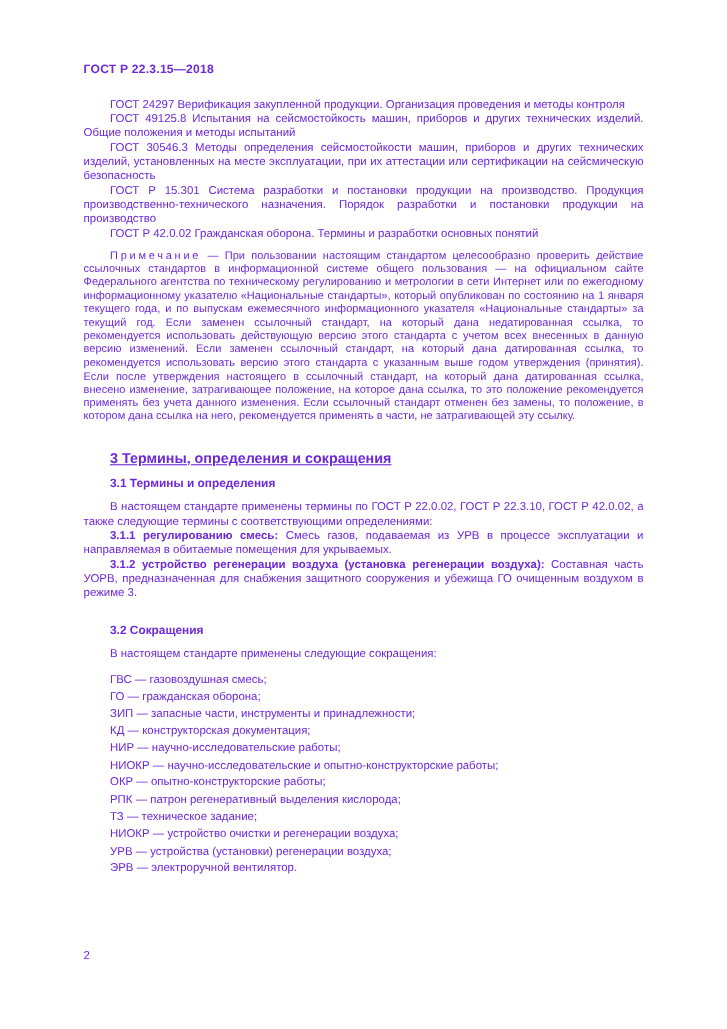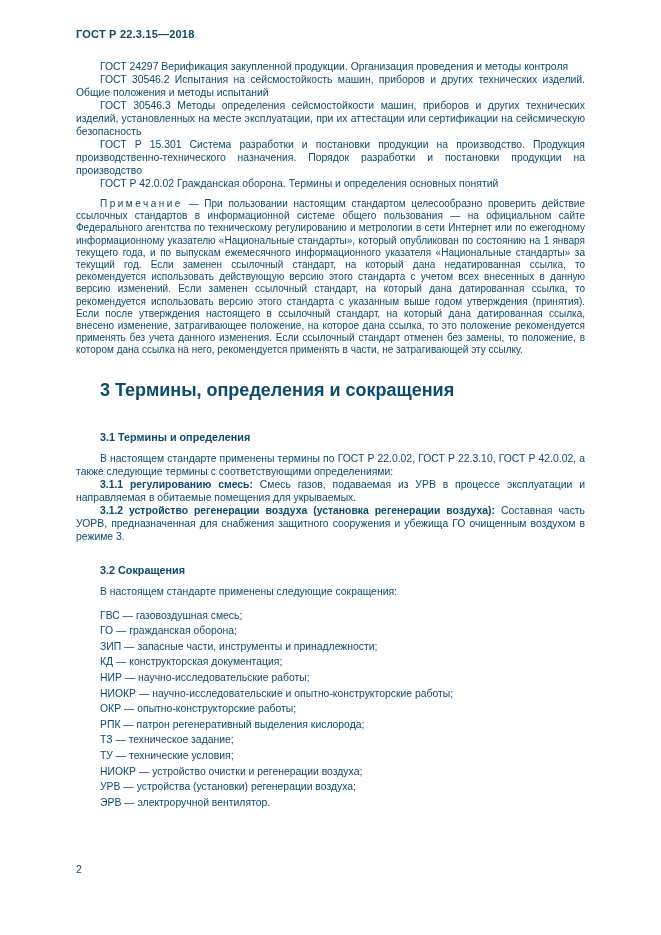--- a/index.html
+++ b/index.html
@@ -6,23 +6,23 @@
     margin: 0;
     padding: 0;
     background: #ffffff;
   }
   .page {
     position: relative;
     width: 661px;
     height: 935px;
     background: #ffffff;
     box-sizing: border-box;
-    padding: 28px 76px 0 76px;
+    padding: 57px 76px 0 76px;
     font-family: "Liberation Sans", sans-serif;
-    color: #0c4a6e;
+    color: #6d28d9;
     overflow: hidden;
   }
   .doc-header {
     font-size: 11px;
     font-weight: bold;
     margin: 0 0 20px 0;
     letter-spacing: 0.2px;
   }
   .para {
     font-size: 10.4px;
@@ -35,29 +35,30 @@
     font-size: 10px;
     line-height: 12.2px;
     text-align: justify;
     text-indent: 24px;
     margin: 8px 0 0 0;
   }
   .note-label {
     letter-spacing: 2.5px;
   }
   .h1 {
-    font-size: 18px;
+    font-size: 13px;
     font-weight: bold;
     margin: 23px 0 0 0;
     text-indent: 24px;
+    text-decoration: underline;
   }
   .h2 {
     font-size: 10.8px;
     font-weight: bold;
-    margin: 30px 0 0 0;
+    margin: 10px 0 0 0;
     text-indent: 24px;
   }
   .h2-gap {
     margin-top: 21px;
   }
   .intro {
     margin-top: 9px;
   }
   .abbr {
     margin-top: 2.6px;
@@ -77,24 +78,24 @@
 </style>
 </head>
 <body>
 
 <div class="page">
 
   <div class="doc-header">ГОСТ Р 22.3.15—2018</div>
 
   <section>
     <p class="para">ГОСТ 24297 Верификация закупленной продукции. Организация проведения и методы контроля</p>
-    <p class="para">ГОСТ 30546.2 Испытания на сейсмостойкость машин, приборов и других технических изделий. Общие положения и методы испытаний</p>
+    <p class="para">ГОСТ 49125.8 Испытания на сейсмостойкость машин, приборов и других технических изделий. Общие положения и методы испытаний</p>
     <p class="para">ГОСТ 30546.3 Методы определения сейсмостойкости машин, приборов и других технических изделий, установленных на месте эксплуатации, при их аттестации или сертификации на сейсмическую безопасность</p>
     <p class="para">ГОСТ Р 15.301 Система разработки и постановки продукции на производство. Продукция производственно-технического назначения. Порядок разработки и постановки продукции на производство</p>
-    <p class="para">ГОСТ Р 42.0.02 Гражданская оборона. Термины и определения основных понятий</p>
+    <p class="para">ГОСТ Р 42.0.02 Гражданская оборона. Термины и разработки основных понятий</p>
 
     <p class="note"><span class="note-label">Примечание</span><span> — При пользовании настоящим стандартом целесообразно проверить действие ссылочных стандартов в информационной системе общего пользования — на официальном сайте Федерального агентства по техническому регулированию и метрологии в сети Интернет или по ежегодному информационному указателю «Национальные стандарты», который опубликован по состоянию на 1 января текущего года, и по выпускам ежемесячного информационного указателя «Национальные стандарты» за текущий год. Если заменен ссылочный стандарт, на который дана недатированная ссылка, то рекомендуется использовать действующую версию этого стандарта с учетом всех внесенных в данную версию изменений. Если заменен ссылочный стандарт, на который дана датированная ссылка, то рекомендуется использовать версию этого стандарта с указанным выше годом утверждения (принятия). Если после утверждения настоящего в ссылочный стандарт, на который дана датированная ссылка, внесено изменение, затрагивающее положение, на которое дана ссылка, то это положение рекомендуется применять без учета данного изменения. Если ссылочный стандарт отменен без замены, то положение, в котором дана ссылка на него, рекомендуется применять в части, не затрагивающей эту ссылку.</span></p>
   </section>
 
   <section>
     <h2 class="h1">3 Термины, определения и сокращения</h2>
 
     <h3 class="h2">3.1 Термины и определения</h3>
     <p class="para intro">В настоящем стандарте применены термины по ГОСТ Р 22.0.02, ГОСТ Р 22.3.10, ГОСТ Р 42.0.02, а также следующие термины с соответствующими определениями:</p>
 
@@ -107,21 +108,20 @@
 
     <p class="para abbr abbr-first">ГВС — газовоздушная смесь;</p>
     <p class="para abbr">ГО — гражданская оборона;</p>
     <p class="para abbr">ЗИП — запасные части, инструменты и принадлежности;</p>
     <p class="para abbr">КД — конструкторская документация;</p>
     <p class="para abbr">НИР — научно-исследовательские работы;</p>
     <p class="para abbr">НИОКР — научно-исследовательские и опытно-конструкторские работы;</p>
     <p class="para abbr">ОКР — опытно-конструкторские работы;</p>
     <p class="para abbr">РПК — патрон регенеративный выделения кислорода;</p>
     <p class="para abbr">ТЗ — техническое задание;</p>
-    <p class="para abbr">ТУ — технические условия;</p>
     <p class="para abbr">НИОКР — устройство очистки и регенерации воздуха;</p>
     <p class="para abbr">УРВ — устройства (установки) регенерации воздуха;</p>
     <p class="para abbr">ЭРВ — электроручной вентилятор.</p>
   </section>
 
   <div class="page-number">2</div>
 
 </div>
 
 </body></html>

